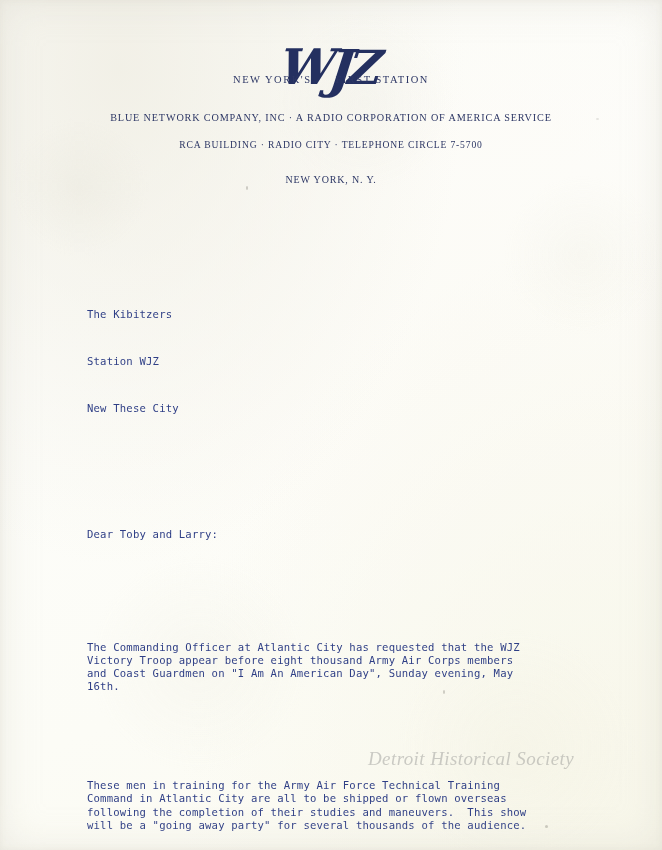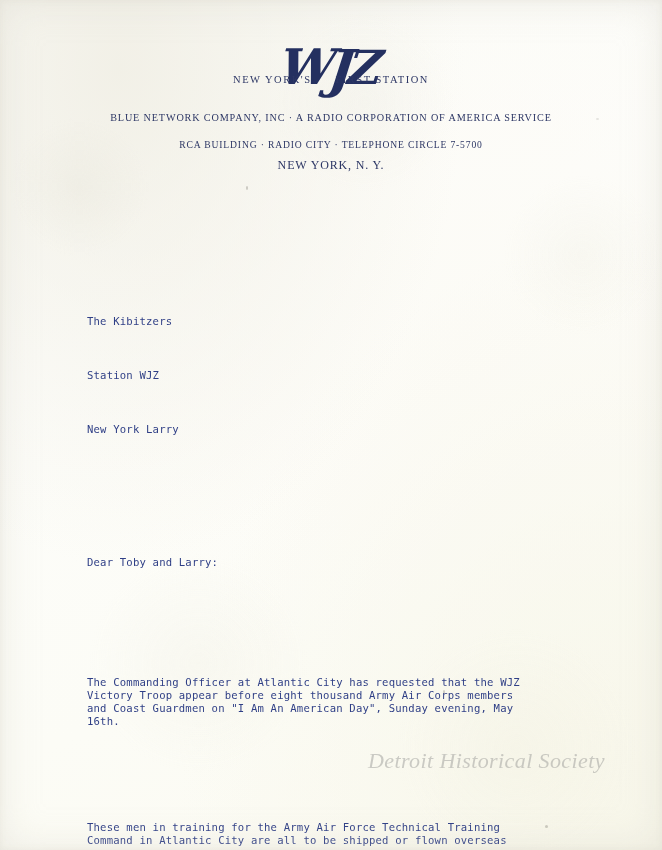--- a/index.html
+++ b/index.html
@@ -92,64 +92,64 @@
     margin-top: 22px;
     font-size: 10.2px;
     letter-spacing: 0.85px;
   }
   .lh-line-2 {
     margin-top: 16px;
     font-size: 9.6px;
     letter-spacing: 0.85px;
   }
   .lh-line-3 {
-    margin-top: 8px;
-    font-size: 12px;
+    margin-top: 24px;
+    font-size: 10px;
     letter-spacing: 0.85px;
   }
 
   
   .typed {
     position: absolute;
     left: 87px;
     top: 155px;
     width: 500px;
     font-family: "DejaVu Sans Mono", "Liberation Mono", monospace;
     font-size: 10.6px;
     line-height: 13.1px;
     color: #2f3f86;
     letter-spacing: 0.18px;
     white-space: pre;
   }
   .typed .date-line {
     margin-left: 258px;
     letter-spacing: 0.5px;
   }
-  .typed .blk { margin-top: 15px; }
+  .typed .blk { margin-top: 8px; }
   .gap-date   { height: 53px; }
   .gap-addr   { height: 26px; }
   .gap-para   { height: 13px; }
   .gap-sal    { height: 13px; }
 
   
   .speck {
     position: absolute;
     background: rgba(120,118,110,0.35);
     border-radius: 50%;
     pointer-events: none;
   }
 
   
   .watermark {
     position: absolute;
     left: 368px;
     top: 748px;
     font-family: "Liberation Serif", serif;
     font-style: italic;
-    font-size: 22px;
+    font-size: 19px;
     letter-spacing: 0.4px;
     color: rgba(150,150,148,0.48);
     white-space: nowrap;
     user-select: none;
   }
 </style>
 </head>
 <body>
 
 <div class="page">
@@ -168,21 +168,21 @@
     <div class="lh-line lh-line-3">NEW YORK, N. Y.</div>
   </div>
 
   <div class="typed">
 
 
     <div class="gap-date"></div>
 
     <div class="blk">The Kibitzers</div>
     <div class="blk">Station WJZ</div>
-    <div class="blk">New York Larry</div>
+    <div class="blk">New These City</div>
 
     <div class="gap-addr"></div>
 
     <div class="blk">Dear Toby and Larry:</div>
 
     <div class="gap-sal"></div>
 
     <div class="blk">The Commanding Officer at Atlantic City has requested that the WJZ
 Victory Troop appear before eight thousand Army Air Corps members
 and Coast Guardmen on "I Am An American Day", Sunday evening, May

